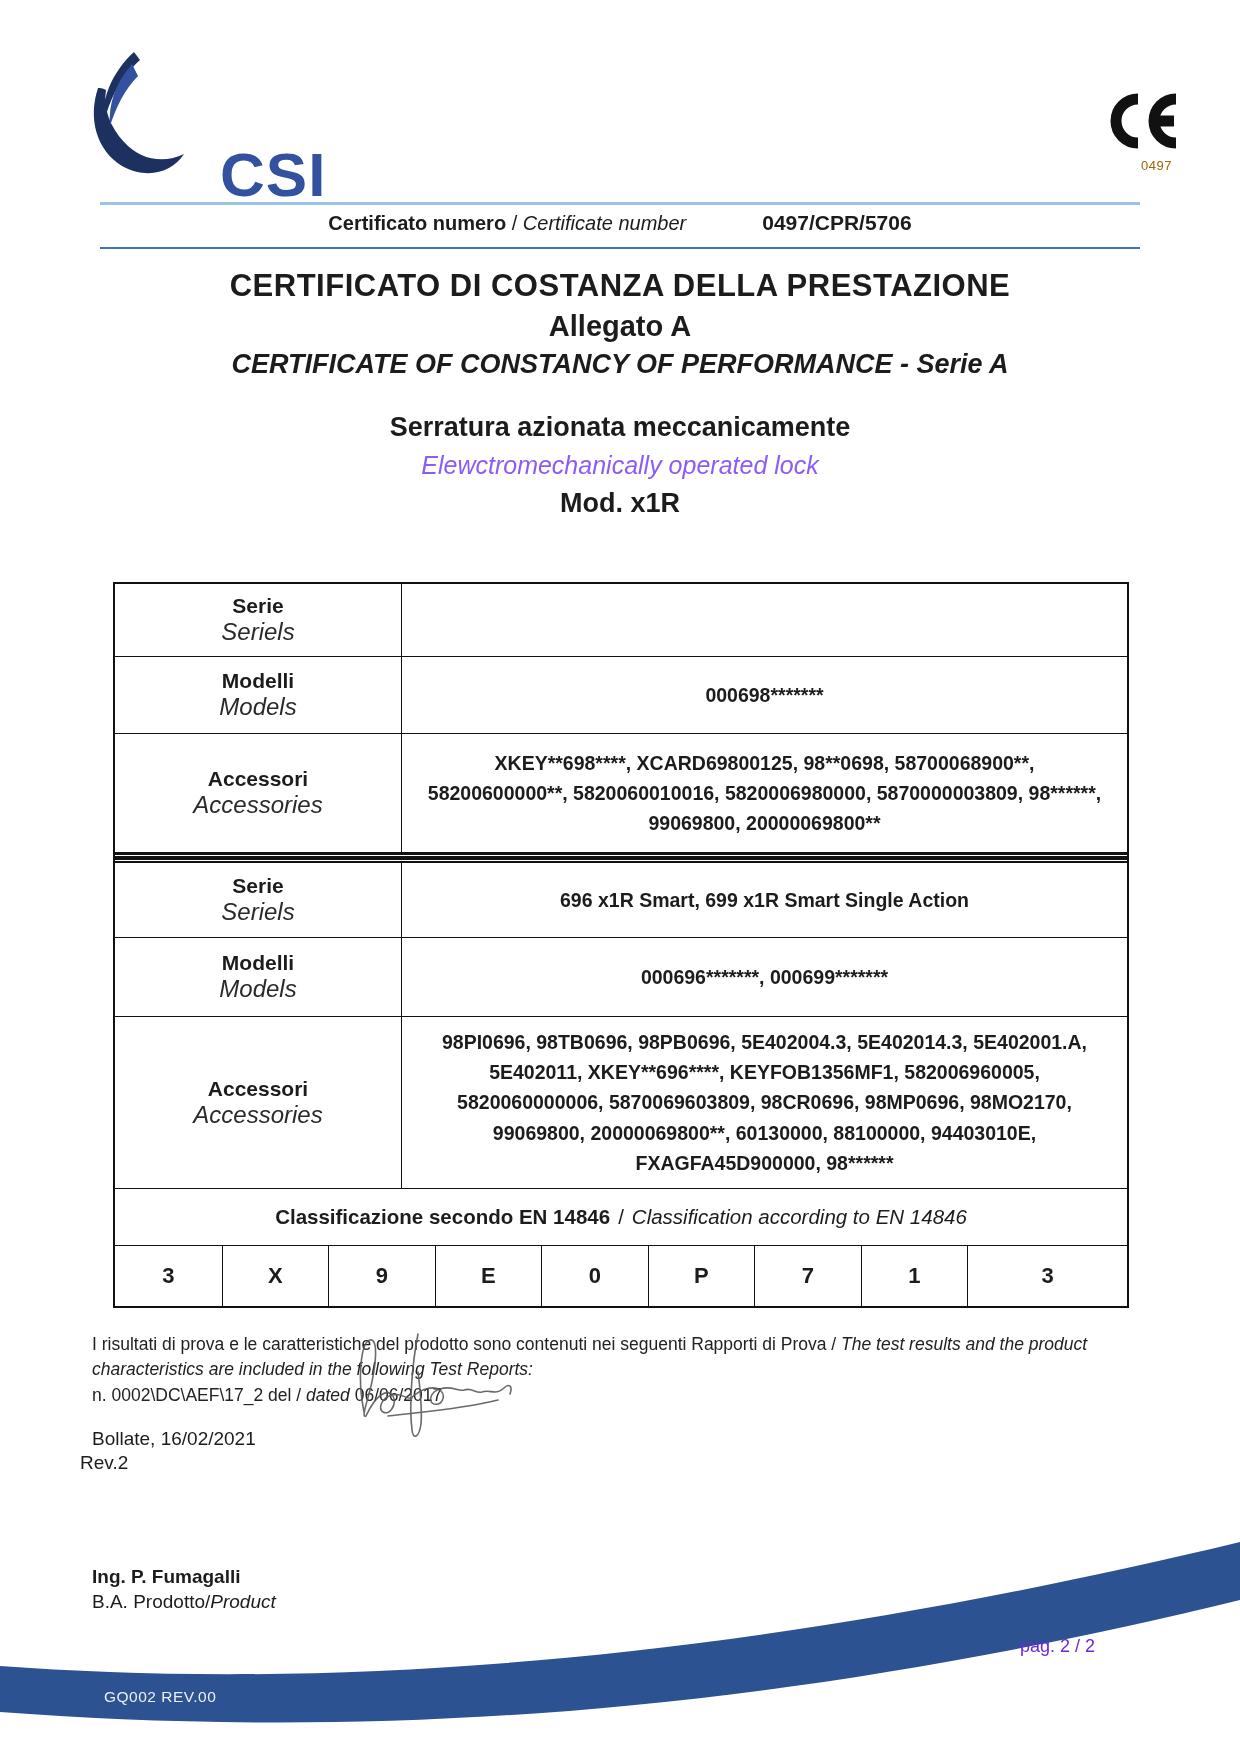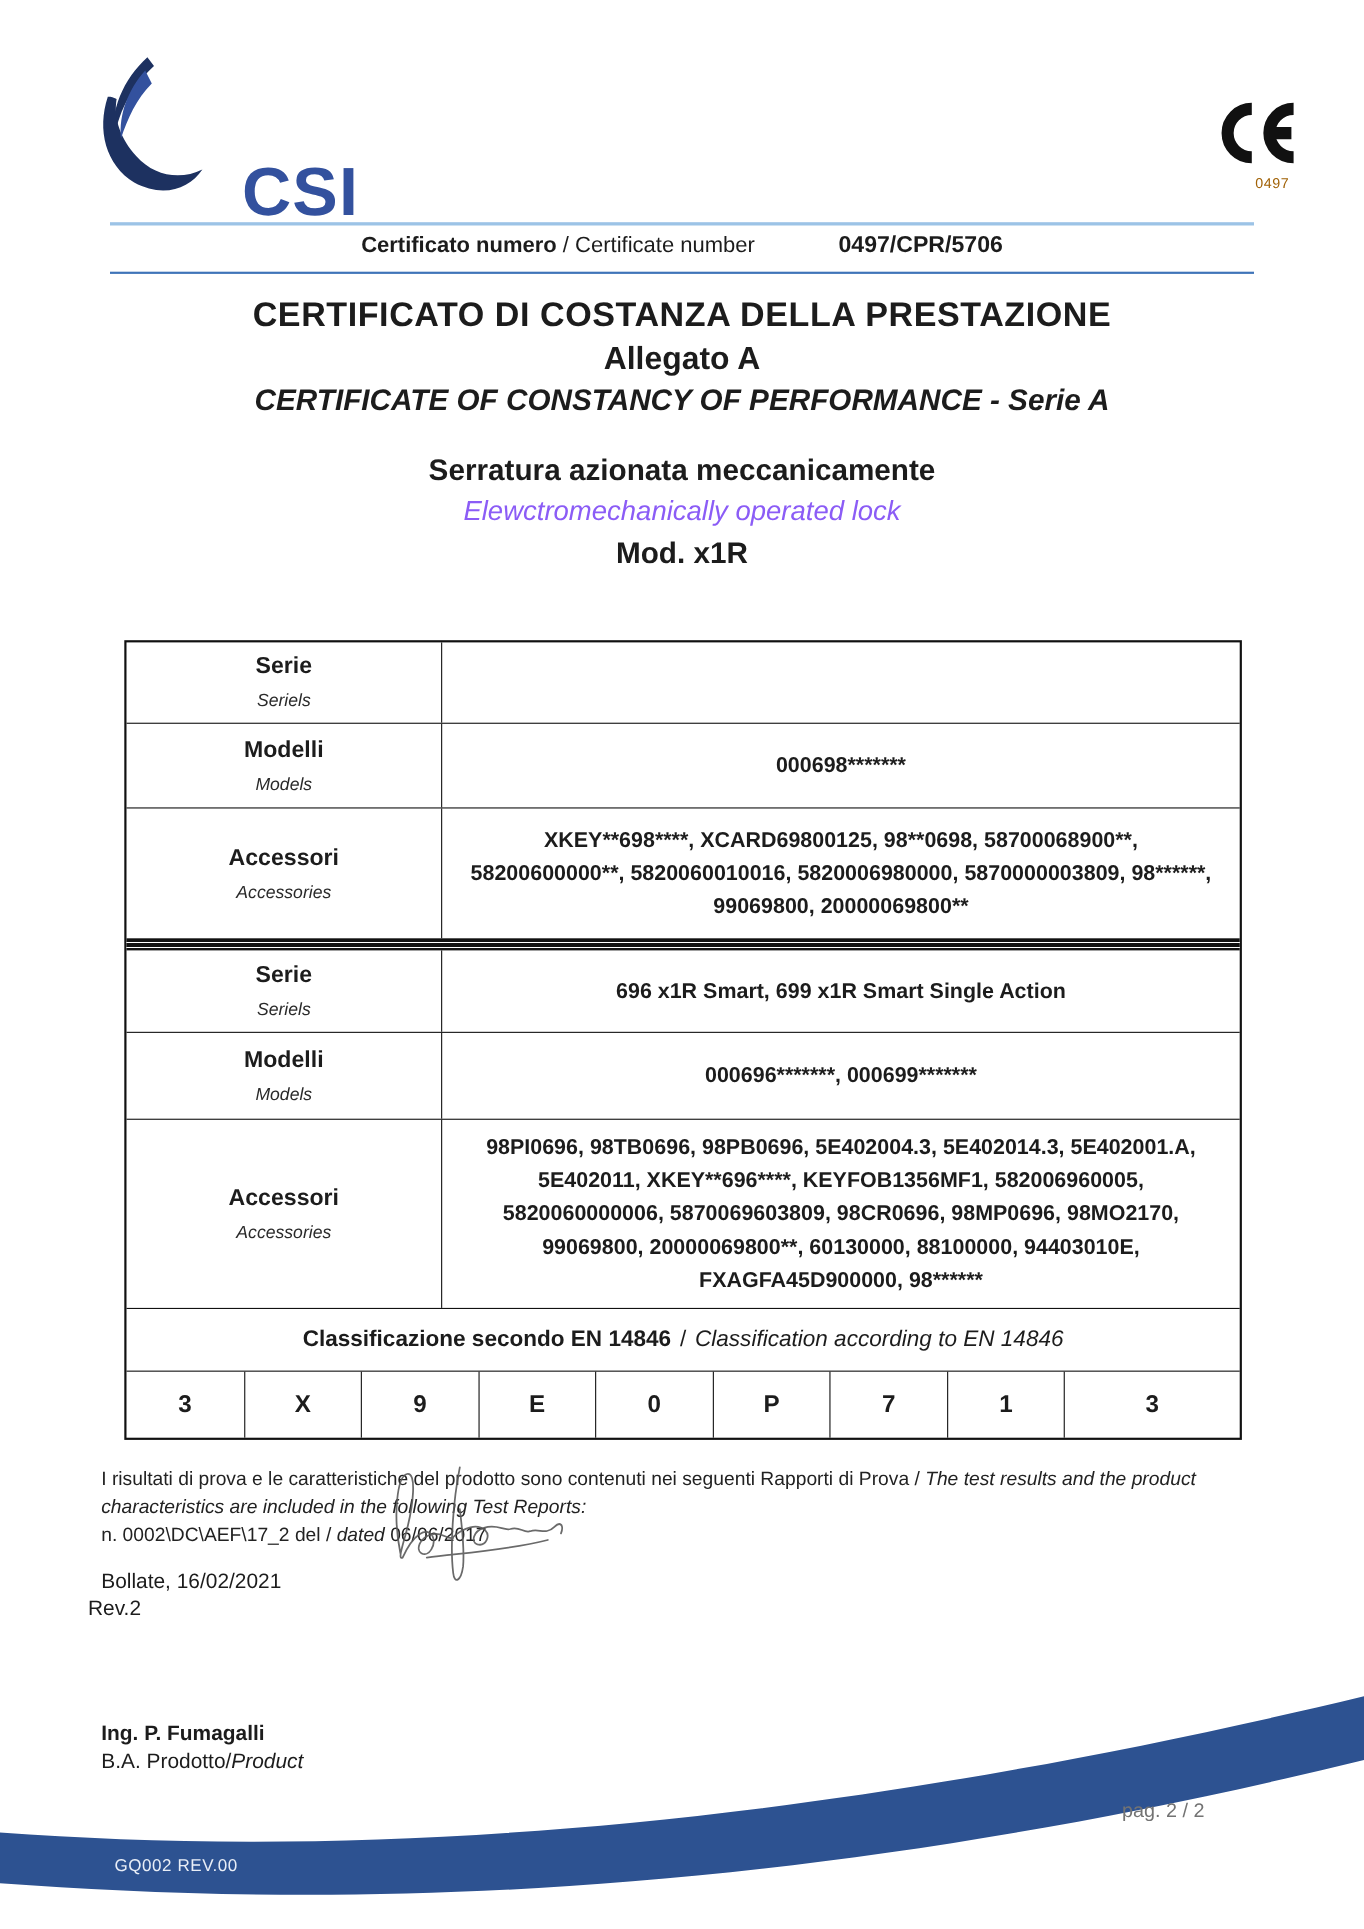--- a/index.html
+++ b/index.html
@@ -9,39 +9,39 @@
   
   .logo{position:absolute;left:72px;top:50px;width:230px;height:130px;}
   .logo-text{position:absolute;left:148px;top:94px;font-size:62px;font-weight:800;color:#33519e;letter-spacing:1px;line-height:1;}
   .ce-block{position:absolute;left:1098px;top:90px;width:80px;height:92px;text-align:center;}
   .ce-code{font-size:13px;color:#a16207;margin-top:2px;letter-spacing:0.5px;text-align:right;padding-right:6px;}
 
   .rule-light{position:absolute;left:100px;top:202px;width:1040px;height:3px;background:#9cc3e6;}
   .rule-dark{position:absolute;left:100px;top:247px;width:1040px;height:2px;background:#3f74b8;}
   .certnum-row{position:absolute;left:100px;top:211px;width:1040px;font-size:20px;display:flex;justify-content:center;gap:14px;align-items:baseline;}
   .certnum-label b{font-weight:700;}
-  .certnum-label .en{font-weight:400;}
+  .certnum-label .en{font-style:italic;font-weight:400;}
   .certnum-value{font-weight:700;font-size:21px;margin-left:62px;}
 
   
   .titles{position:absolute;left:70px;top:268px;width:1100px;text-align:center;}
   .t-it{font-size:31px;font-weight:800;letter-spacing:0.5px;}
   .t-allegato{font-size:29px;font-weight:800;margin-top:6px;}
   .t-en{font-size:27px;font-weight:800;font-style:italic;margin-top:6px;}
   .p-it{font-size:27px;font-weight:800;margin-top:32px;}
   .p-en{font-size:25px;font-style:italic;color:#8b5cf6;margin-top:8px;}
   .p-model{font-size:27px;font-weight:800;margin-top:8px;}
 
   
   .cert-table{position:absolute;left:113px;top:582px;width:1012px;border:2px solid #111;}
   .row{display:grid;grid-template-columns:287px 1fr;border-top:1.5px solid #111;}
   .row:first-child{border-top:none;}
   .cell-label{border-right:1.5px solid #111;display:flex;flex-direction:column;justify-content:center;align-items:center;padding:10px 6px;}
   .cell-label .it{font-weight:800;font-size:21px;}
-  .cell-label .en{font-style:italic;font-size:16px;color:#2a2a2a;margin-top:11px;}
+  .cell-label .en{font-style:italic;font-size:24px;color:#2a2a2a;}
   .cell-value{display:flex;justify-content:center;align-items:center;text-align:center;font-weight:800;font-size:19.5px;line-height:1.55;padding:10px 24px;}
   .h-serie{min-height:70px;}
   .h-modelli{min-height:76px;}
   .h-acc1{min-height:118px;}
   .h-serie2{min-height:74px;}
   .h-modelli2{min-height:78px;}
   .h-acc2{min-height:170px;}
   .thick-sep{height:11px;background:linear-gradient(to bottom,#111 0 3px,#fff 3px 4px,#111 4px 8px,#fff 8px 9px,#111 9px 11px);}
   .class-header{border-top:1.5px solid #111;min-height:44px;display:flex;justify-content:center;align-items:center;gap:8px;font-size:20.5px;padding:6px 10px;text-align:center;}
   .class-header .it{font-weight:800;}
@@ -56,21 +56,21 @@
   .place-date{position:absolute;left:92px;top:1428px;font-size:19px;}
   .revision{position:absolute;left:80px;top:1452px;font-size:19px;}
   .signer{position:absolute;left:92px;top:1518px;font-size:19px;margin-top:48px;}
   .signer .name{font-weight:800;}
   .signer .role{margin-top:3px;}
   .signer .role .en{font-style:italic;}
   .signature{position:absolute;left:348px;top:1328px;}
 
   
   .footer-swoosh{position:absolute;left:0;top:1520px;width:1240px;height:234px;pointer-events:none;}
-  .page-num{position:absolute;left:1020px;top:1636px;font-size:18px;color:#737373;}
+  .page-num{position:absolute;left:1020px;top:1636px;font-size:18px;color:#6d28d9;}
   .doc-code{position:absolute;left:104px;top:1688px;font-size:15.5px;color:#e9eef7;letter-spacing:0.5px;}
 </style>
 </head>
 <body>
 
 <div class="page">
 
   <div class="logo">
     <svg width="230" height="130" viewBox="0 0 230 130">
       <path d="M62,2 C40,22 28,50 31,80 C35,54 46,30 68,10 Z" fill="#1d3160"></path>

